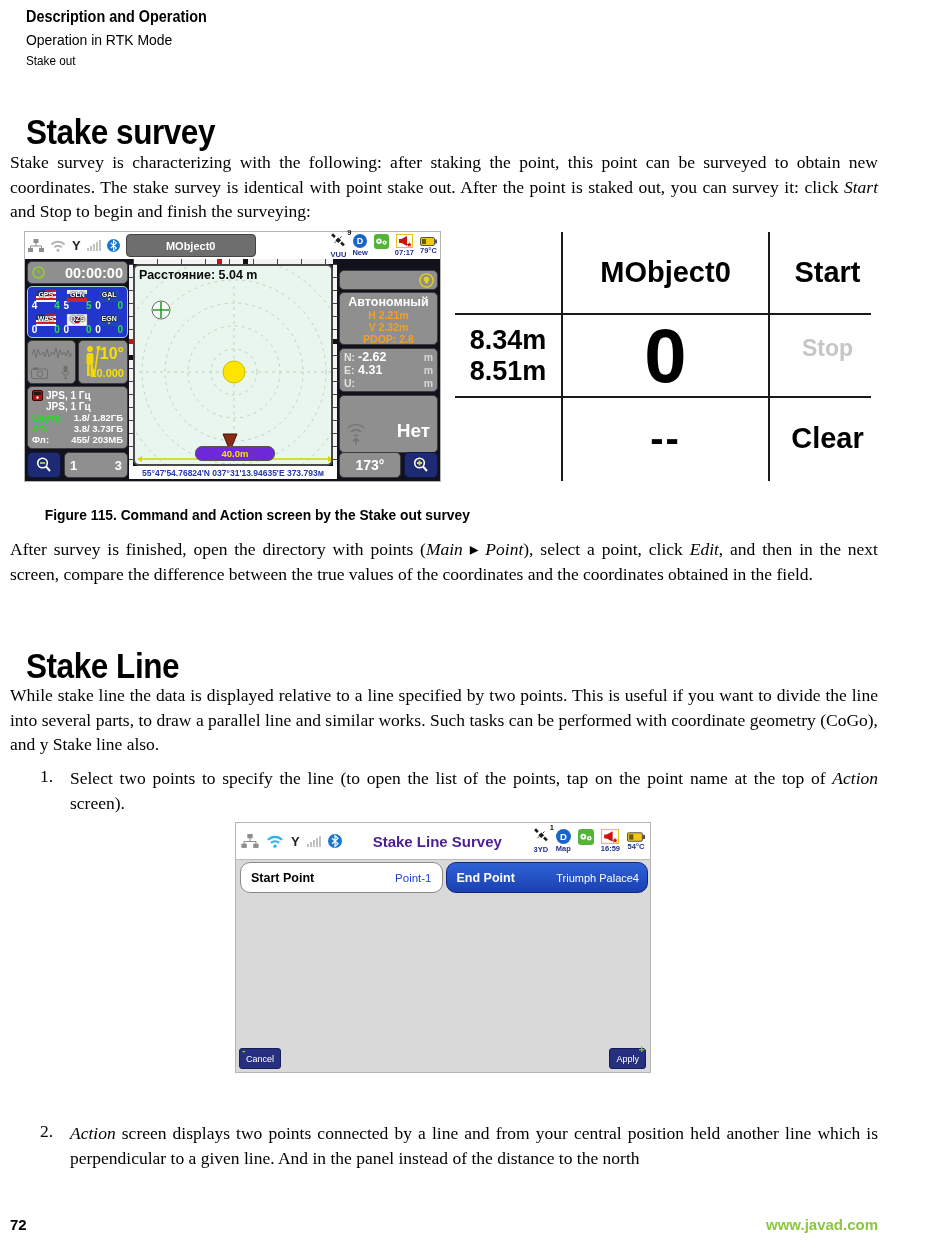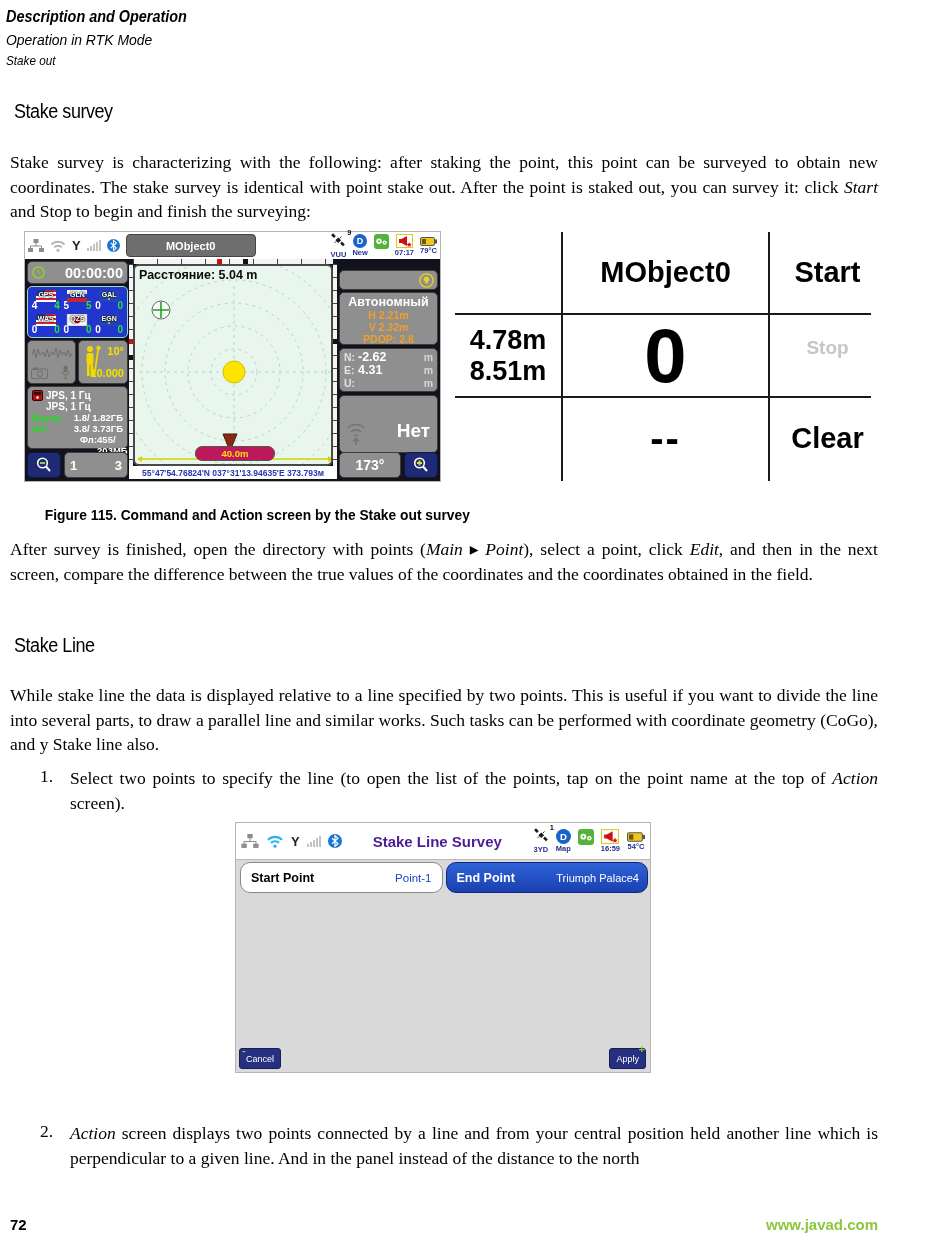--- a/index.html
+++ b/index.html
@@ -3,25 +3,25 @@
 <meta charset="utf-8">
 <style>
   html,body{margin:0;padding:0;background:#fff;}
   .page{position:relative;width:950px;height:1260px;background:#fff;overflow:hidden;
         font-family:"Liberation Serif", serif;color:#000;}
   .s{font-family:"Liberation Sans", sans-serif;}
   .a{position:absolute;}
   .cond{display:inline-block;transform:scaleX(.9);transform-origin:0 50%;}
   .cond-c{display:block;transform:scaleX(.92);transform-origin:50% 50%;}
   
-  .hdr{top:8px;left:6px;line-height:1.18;font-style:italic;}
+  .hdr{top:8px;left:26px;line-height:1.18;}
   .hdr .l1{font-weight:bold;font-size:16px;}
   .hdr .l2{font-size:15.5px;margin-top:4px;}
   .hdr .l3{font-size:13px;margin-top:4px;}
-  h1.doc{font-size:20px;font-weight:normal;letter-spacing:-.5px;margin:4px;}
+  h1.doc{font-size:35px;font-weight:bold;letter-spacing:-.5px;margin:16px;}
   .para{width:868px;text-align:justify;font-size:17.5px;line-height:24.5px;}
   .cap{width:868px;left:10px;text-align:left;font-weight:bold;font-size:15px;}
   .li{left:0;width:878px;}
   .li .num{position:absolute;left:40px;top:0;font-size:17.5px;}
   .li .txt{position:absolute;left:70px;top:0;width:808px;text-align:justify;
            font-size:17.5px;line-height:24.5px;}
   .foot-page{top:1216px;left:10px;font-weight:bold;font-size:15px;}
   .foot-site{top:1216px;right:72px;font-weight:bold;font-size:15px;color:#8dc63f;}
   
   .cmdtbl{left:455px;top:0;width:430px;height:249px;}
@@ -51,44 +51,44 @@
   .flagwrap{position:relative;width:24px;height:12px;}
   .flagwrap .flbl{position:absolute;inset:0;display:flex;align-items:center;justify-content:center;
         color:#fff;font-family:"Liberation Sans",sans-serif;font-weight:bold;font-size:7px;
         text-shadow:0 0 2px #000,0 0 2px #000;}
   .sat .nums{width:28px;display:flex;justify-content:space-between;font-family:"Liberation Sans",sans-serif;
         font-weight:bold;font-size:10px;color:#fff;line-height:11px;}
   .sat .nums .g{color:#27e23c;}
   .mrow{display:flex;gap:2px;margin-top:2px;}
   .media{width:49px;height:44px;position:relative;}
   .antp{width:50px;height:44px;position:relative;}
-  .antp .deg{position:absolute;right:3px;top:4px;color:#f5e000;font-family:"Liberation Sans",sans-serif;font-weight:bold;font-size:11px;}
+  .antp .deg{position:absolute;right:3px;top:4px;color:#f5e000;font-family:"Liberation Sans",sans-serif;font-weight:bold;font-size:16px;}
   .antp .hgt{position:absolute;right:3px;bottom:4px;color:#f5e000;font-family:"Liberation Sans",sans-serif;font-weight:bold;font-size:11px;}
   .jps{height:63px;margin-top:2px;padding:3px 4px 0 4px;font-family:"Liberation Sans",sans-serif;}
   .jps .rl{display:flex;color:#fff;font-weight:bold;font-size:10px;line-height:11px;}
   .jps .mrow2{display:flex;justify-content:space-between;font-weight:bold;font-size:9.5px;line-height:11px;color:#fff;}
   .jps .mrow2 .ml{color:#18e218;}
-  .jps .mrow2 .mw{color:#fff;margin-left:48px;}
+  .jps .mrow2 .mw{color:#fff;}
   .lbottom{position:absolute;left:2px;top:220px;width:101px;height:26px;display:flex;gap:3px;}
   .bnavy{background:#1f2a74;border:1px solid #101642;border-radius:5px;box-sizing:border-box;
          display:flex;align-items:center;justify-content:center;}
   .pages{flex:1;display:flex;align-items:center;justify-content:space-between;padding:0 5px;
          color:#fff;font-family:"Liberation Sans",sans-serif;font-weight:bold;font-size:13px;}
   
   .mapcol{position:absolute;left:104px;top:27px;width:208px;height:220px;}
   .rul-t{position:absolute;left:4px;right:4px;top:0;height:5px;background:#f4f4f4;
          background-image:repeating-linear-gradient(to right,#444 0 1px,transparent 1px 24px);}
   .rul-t .rq{position:absolute;top:0;width:5px;height:5px;}
   .rul-s{position:absolute;top:5px;width:4px;height:202px;background:#f4f4f4;
          background-image:repeating-linear-gradient(to bottom,#444 0 1px,transparent 1px 13px);}
   .rul-s .rq{position:absolute;left:0;width:4px;height:5px;}
   .mapbox{position:absolute;left:4px;top:5px;width:200px;height:202px;box-sizing:border-box;
           background:#e8f6ee;border:2px solid #4a4a4a;border-radius:6px;overflow:hidden;}
   .dist{position:absolute;left:4px;top:2px;font-family:"Liberation Sans",sans-serif;font-weight:bold;font-size:12.5px;color:#0a0a0a;}
-  .scalepill{position:absolute;left:60px;bottom:3px;width:78px;height:13px;background:#be185d;border:1px solid #565656;
+  .scalepill{position:absolute;left:60px;bottom:3px;width:78px;height:13px;background:#6d28d9;border:1px solid #565656;
           border-radius:7px;display:flex;align-items:center;justify-content:center;
           color:#ffe000;font-family:"Liberation Sans",sans-serif;font-weight:bold;font-size:9.5px;}
   .coords{position:absolute;left:0;right:0;bottom:0;height:13px;background:#fff;display:flex;align-items:center;justify-content:center;
           color:#2337b0;font-family:"Liberation Sans",sans-serif;font-weight:bold;font-size:8.5px;white-space:nowrap;}
   
   .rc{position:absolute;left:314px;top:38px;width:99px;}
   .topbar{height:20px;position:relative;margin-bottom:2px;}
   .sol{height:53px;margin-bottom:3px;text-align:center;font-family:"Liberation Sans",sans-serif;padding-top:3px;}
   .sol .st{color:#fff;font-weight:bold;font-size:12.5px;line-height:13px;}
   .sol .so{color:#f0a028;font-weight:bold;font-size:10.5px;line-height:12px;}
@@ -463,25 +463,25 @@
     </div>
 
     <div class="a cmdtbl">
       <div class="vl" style="left:106px;"></div>
       <div class="vl" style="left:313px;"></div>
       <div class="hl" style="top:81px;"></div>
       <div class="hl" style="top:164px;"></div>
       <div class="cell" style="left:108px;top:0;width:205px;height:81px;font-size:29px;">MObject0</div>
       <div class="cell" style="left:315px;top:0;width:115px;height:81px;font-size:29px;">Start</div>
       <div class="cell" style="left:0;top:83px;width:106px;height:81px;font-size:27px;line-height:31px;flex-direction:column;">
-        <span>4.78m</span>
+        <span>8.34m</span>
           <span>8.51m</span>
       </div>
       <div class="cell" style="left:108px;top:83px;width:205px;height:81px;font-size:76px;">0</div>
-      <div class="cell" style="left:315px;top:83px;width:115px;height:66px;font-size:19px;color:#c6c6c6;">Stop</div>
+      <div class="cell" style="left:315px;top:83px;width:115px;height:66px;font-size:23px;color:#c6c6c6;">Stop</div>
       <div class="cell" style="left:108px;top:166px;width:205px;height:81px;font-size:40px;letter-spacing:2px;">--</div>
       <div class="cell" style="left:315px;top:166px;width:115px;height:81px;font-size:29px;">Clear</div>
     </div>
   </div>
 
   <div class="a cap s" style="top:506px;">
       <span class="cond-c">Figure 115. Command and Action screen by the Stake out survey</span>
     </div>
 
   <div class="a para" style="top:537px;left:10px;"><span>After survey is finished, open the directory with points (</span><i>Main</i><span> ▸ </span><i>Point</i><span>), select a point, click </span><i>Edit</i><span>, and then in the next screen, compare the difference between the true values of the coordinates and the coordinates obtained in the field.</span></div>

